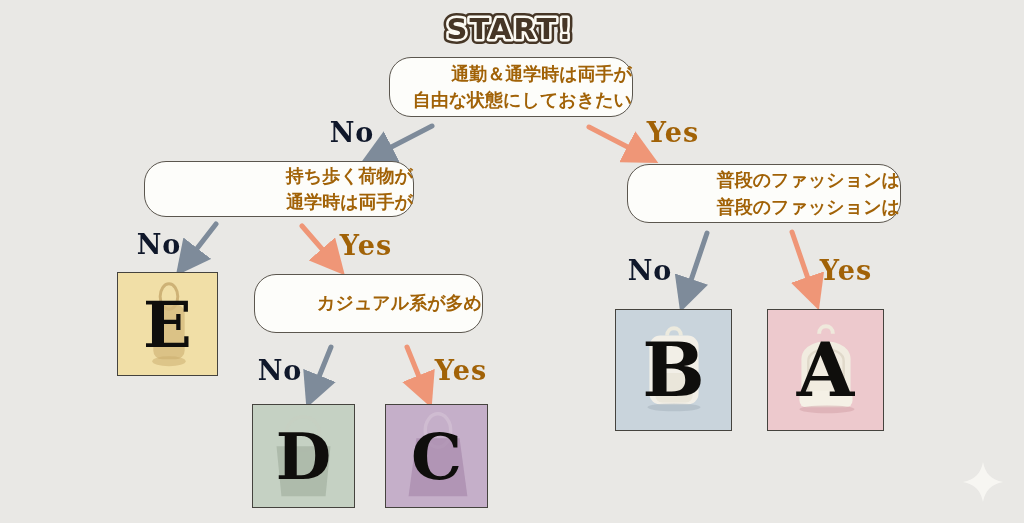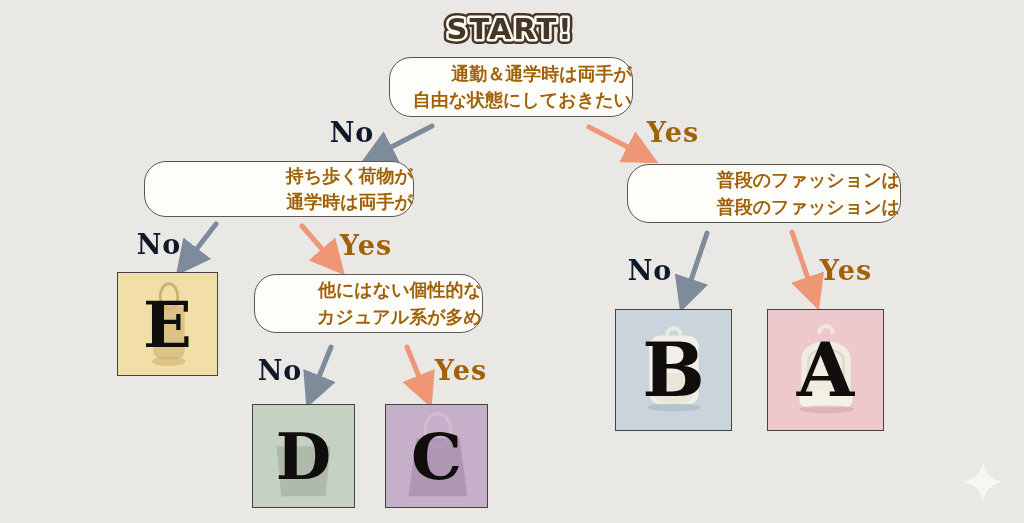--- a/index.html
+++ b/index.html
@@ -94,21 +94,20 @@
   </div>
   <div class="qbox q2">
     <span>持ち歩く荷物が</span>
     <span>通学時は両手が</span>
   </div>
   <div class="qbox q3">
     <span>普段のファッションは</span>
     <span>普段のファッションは</span>
   </div>
   <div class="qbox q4">
-    <span>他にはない個性的な</span>
     <span>カジュアル系が多め</span>
   </div>
 
   <span class="edge-label edge-no lbl-no-1">No</span>
   <span class="edge-label edge-yes lbl-yes-1">Yes</span>
   <span class="edge-label edge-no lbl-no-2l">No</span>
   <span class="edge-label edge-yes lbl-yes-2l">Yes</span>
   <span class="edge-label edge-no lbl-no-3">No</span>
   <span class="edge-label edge-yes lbl-yes-3">Yes</span>
   <span class="edge-label edge-no lbl-no-2r">No</span>

